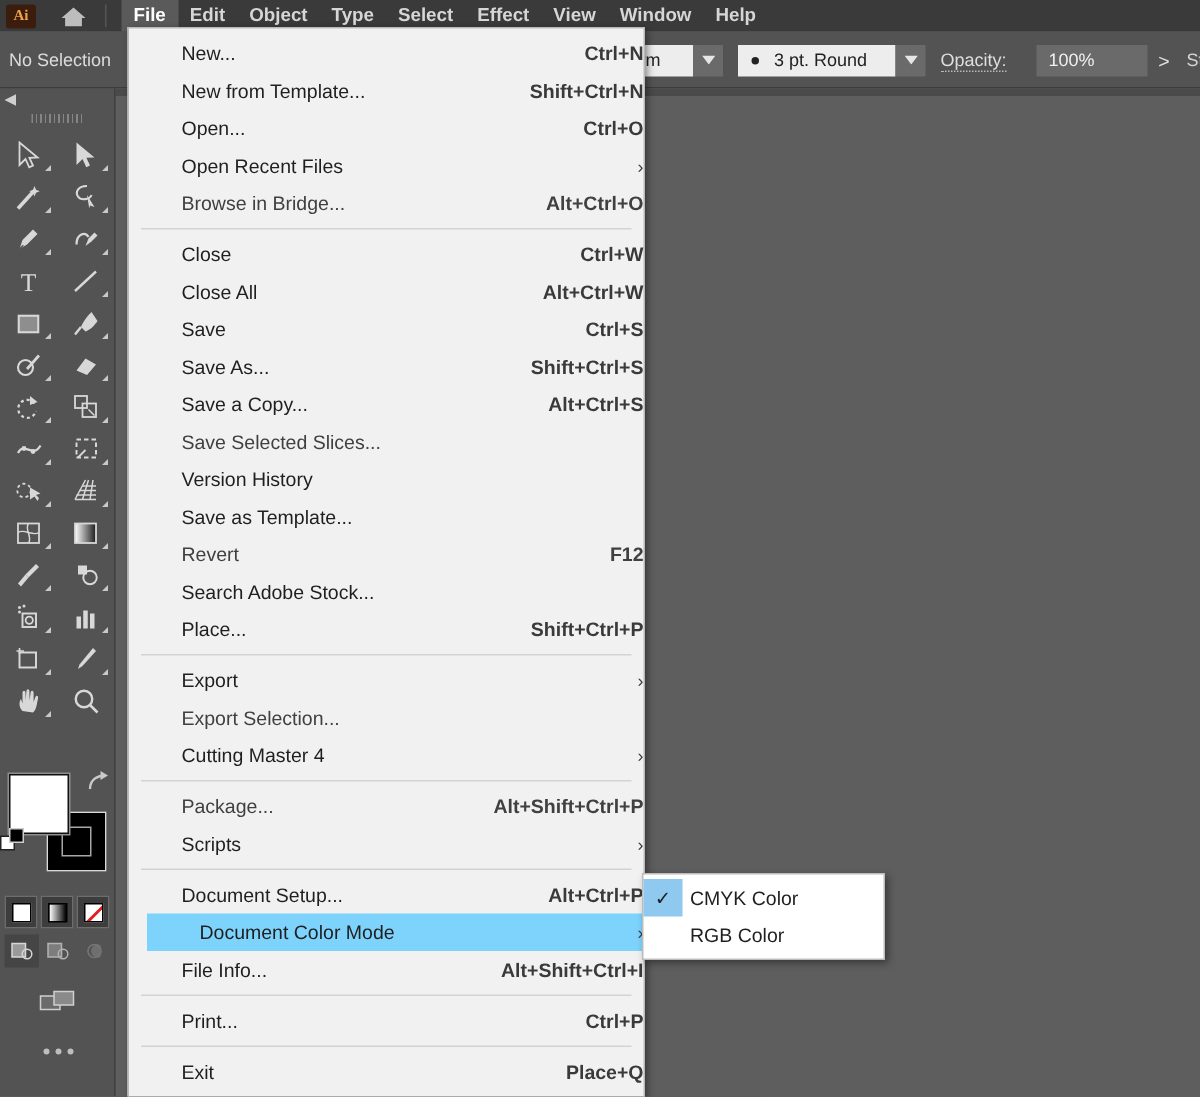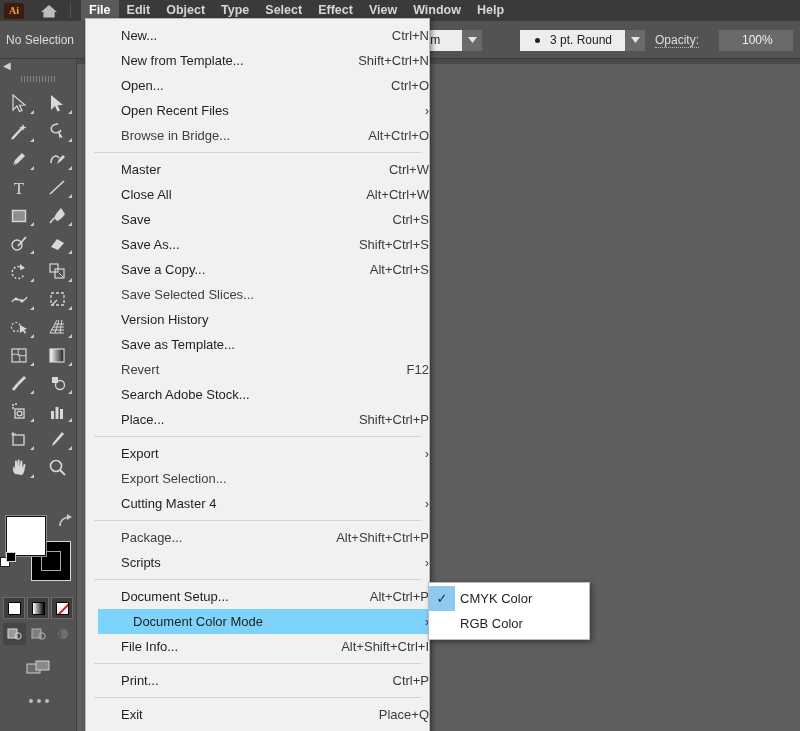--- a/index.html
+++ b/index.html
@@ -47,21 +47,21 @@
   .cb-arrowbtn {
     width: 20px; height: 21px; background: #6a6a6a; display:flex;
     align-items:center; justify-content:center; margin-right: 10px;
   }
   .cb-label-dotted {
     font-size: 12px; color: #dedede; border-bottom: 1px dotted #b8b8b8;
     margin-right: 20px; white-space: nowrap;
   }
   .cb-field {
     height: 21px; width: 74px; background: #6a6a6a; color: #f0f0f0;
-    font-size: 12px; display:flex; align-items:center; padding: 0 23px;
+    font-size: 12px; display:flex; align-items:center; padding: 0 8px;
   }
   .cb-chevron { width: 22px; height: 21px; display:flex; align-items:center; justify-content:center;
     color:#e2e2e2; font-size: 13px; }
   .dot-bullet { width:5px;height:5px;border-radius:50%;background:#222;margin-right:10px;margin-left:2px;}
 
   
   .toolpanel {
     position: absolute; left: 0; top: 59px; width: 77px; height: 672px;
     background: #535353; border-right: 1px solid #3f3f3f;
   }
@@ -115,21 +115,21 @@
     background: #f1f1f1; border: 1px solid #b9b9b9;
     box-shadow: 2px 2px 5px rgba(0,0,0,.45);
     padding: 4px 0 4px 0; z-index: 20;
   }
   .mi {
     position: relative; height: 25px; display: flex; align-items: center;
     padding: 0 0 0 35px; font-size: 13px; color: #1f1f1f; white-space: nowrap;
     font-family: "Liberation Sans", sans-serif;
   }
   .mi .label { flex: 1; }
-  .mi .accel { color: #3a3a3a; font-size: 13px; }
+  .mi .accel { color: #3a3a3a; font-size: 13px; font-weight: bold; }
   .mi.disabled .label, .mi.disabled .accel { color: #404040; }
   .mi.hl { background: #7dd3fc; margin-left: 12px; }
   .mi .sub-arrow { color: #3a3a3a; font-size: 12px; margin-left: 8px; }
   .msep { height: 1px; background: #d3d3d3; margin: 4px 8px; }
 
   
   .submenu {
     position: absolute; left: 428px; top: 582px; width: 162px;
     background: #ffffff; border: 1px solid #bcbcbc;
     box-shadow: 2px 2px 5px rgba(0,0,0,.4); padding: 3px 0; z-index: 30;
@@ -172,21 +172,21 @@
 
   <div class="controlbar">
     <div class="no-selection">No Selection</div>
     <div class="cb-right">
       <div class="cb-combo" style="width:62px;">niform</div>
       <div class="cb-arrowbtn">
         <svg width="9" height="6" viewBox="0 0 9 6">
             <path d="M0 0 L4.5 6 L9 0 Z" fill="#e6e6e6"></path>
           </svg>
       </div>
-      <div class="cb-combo" style="width:105px;justify-content:center;margin-left:28px;">
+      <div class="cb-combo" style="width:105px;justify-content:flex-start;">
         <span class="dot-bullet"></span>
         <span>3 pt. Round</span>
       </div>
       <div class="cb-arrowbtn">
         <svg width="9" height="6" viewBox="0 0 9 6">
             <path d="M0 0 L4.5 6 L9 0 Z" fill="#e6e6e6"></path>
           </svg>
       </div>
       <div class="cb-label-dotted">Opacity:</div>
       <div class="cb-field">100%</div>
@@ -624,21 +624,21 @@
       <div class="mi">
         <span class="label">Open Recent Files</span>
         <span class="sub-arrow">›</span>
       </div>
       <div class="mi disabled">
         <span class="label">Browse in Bridge...</span>
         <span class="accel">Alt+Ctrl+O</span>
       </div>
       <div class="msep"></div>
       <div class="mi">
-        <span class="label">Master</span>
+        <span class="label">Close</span>
         <span class="accel">Ctrl+W</span>
       </div>
       <div class="mi">
         <span class="label">Close All</span>
         <span class="accel">Alt+Ctrl+W</span>
       </div>
       <div class="mi">
         <span class="label">Save</span>
         <span class="accel">Ctrl+S</span>
       </div>

